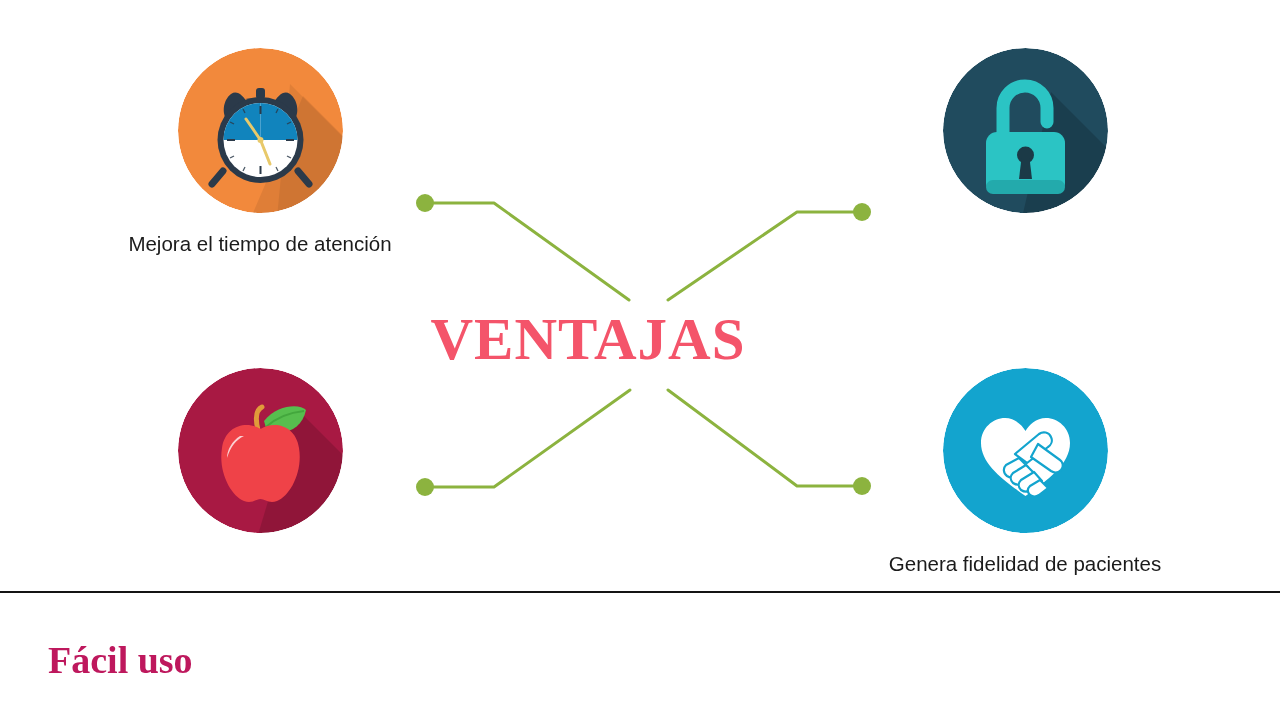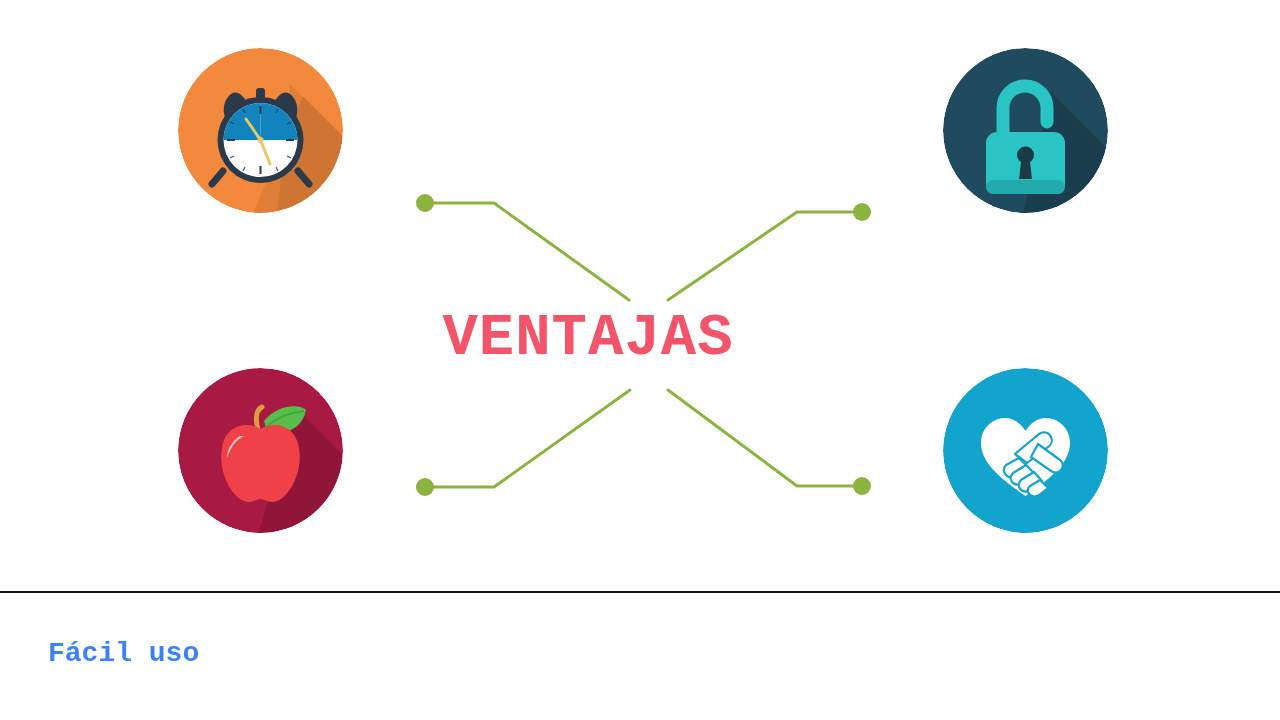--- a/index.html
+++ b/index.html
@@ -45,21 +45,21 @@
   #center-title {
     position: absolute;
     left: 0;
     top: 305px;
     width: 1176px;
     text-align: center;
     font-size: 59px;
     font-weight: bold;
     letter-spacing: 1px;
     color: #F4546A;
-    font-family: Liberation Mono, monospace;
+    font-family: Liberation Serif, serif;
   }
 
   
   .node {
     position: absolute;
     width: 420px;
   }
   .node.left  { text-align: center; }
   .node.right { text-align: center; }
 
@@ -101,24 +101,24 @@
     width: 1280px;
     height: 2px;
     background: #141414;
   }
 
   
   #footer-title {
     position: absolute;
     left: 48px;
     top: 638px;
-    font-size: 28px;
+    font-size: 38px;
     font-weight: bold;
-    color: #3b82f6;
-    font-family: Liberation Mono, monospace;
+    color: #be185d;
+    font-family: Liberation Serif, serif;
   }
 </style>
 </head>
 <body>
 
 <div id="slide">
 
   <div id="content-area">
 
     <svg id="connectors" viewBox="0 0 1280 592" width="1280" height="592">
@@ -188,20 +188,21 @@
                 <line x1="65" y1="61" x2="67" y2="65"></line>
               </g>
 
               <line x1="82.5" y1="92" x2="68" y2="71" stroke="#E8C96A" stroke-width="3" stroke-linecap="round"></line>
               <line x1="82.5" y1="92" x2="92" y2="116" stroke="#E8C96A" stroke-width="3" stroke-linecap="round"></line>
               <circle cx="82.5" cy="92" r="3" fill="#E8C96A"></circle>
             </g>
           </svg>
         </div>
       </div>
+      <div class="node-label">Mejora el tiempo de atención</div>
     </div>
 
     <div class="node right" id="node-lock">
       <div class="icon-wrap">
         <div class="icon-circle">
           <svg viewBox="0 0 165 165" width="165" height="165">
             <defs>
               <clipPath id="clipLock">
                   <circle cx="82.5" cy="82.5" r="82.5"></circle>
                 </clipPath>
@@ -283,20 +284,21 @@
                 <path d="M 63 97 C 60 100 60 105 64 108 C 67 110 70 110 73 108 L 85 99 L 76 90 Z"></path>
                 <path d="M 70 105 C 67 108 67 112 70 115 C 73 117 77 117 80 115 L 92 106 L 83 97 Z"></path>
                 <path d="M 78 112 C 75 115 75 119 78 122 C 81 124 85 124 88 122 L 99 113 L 91 104 Z"></path>
                 <path d="M 87 118 C 84 121 84 124 87 127 C 90 129 93 129 96 127 L 105 120 L 97 112 Z"></path>
                 <path d="M 95 76 L 117 92 C 120 94 121 99 118 102 C 115 105 111 105 108 103 L 88 89 Z"></path>
               </g>
             </g>
           </svg>
         </div>
       </div>
+      <div class="node-label">Genera fidelidad de pacientes</div>
     </div>
 
   </div>
 
   <div id="bottom-rule"></div>
 
   <div id="footer-title">Fácil uso</div>
 
 </div>
 

